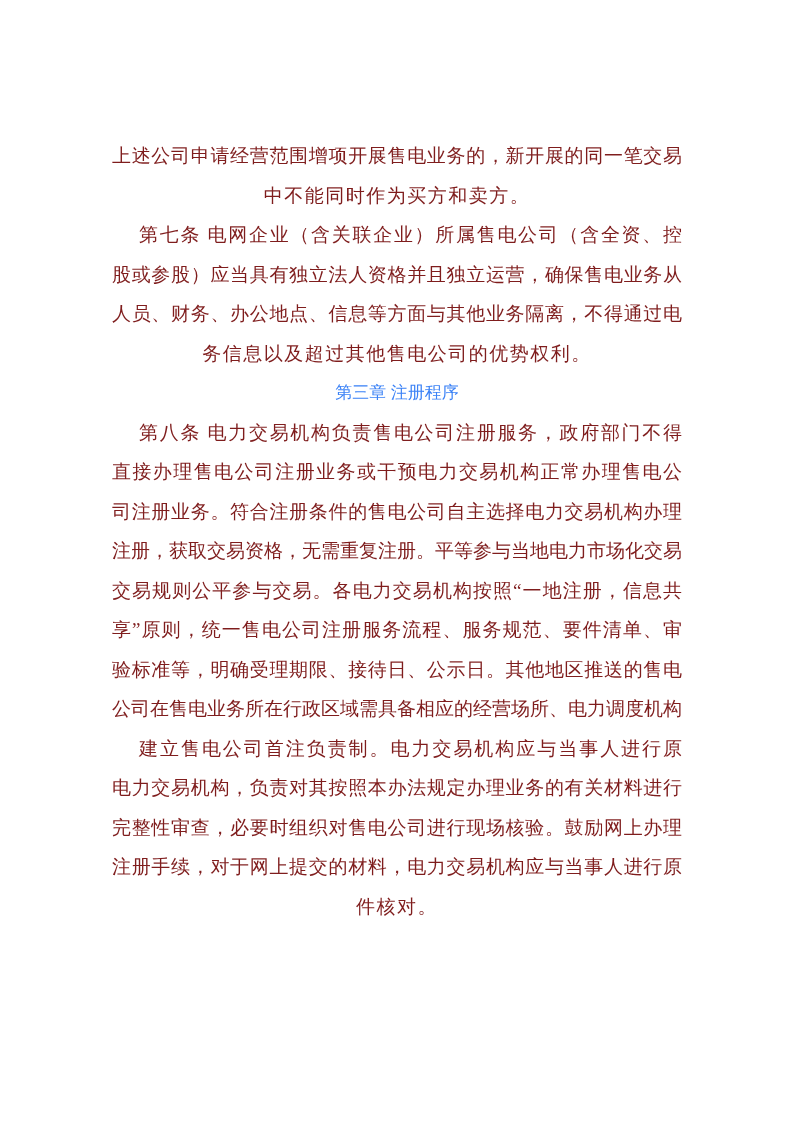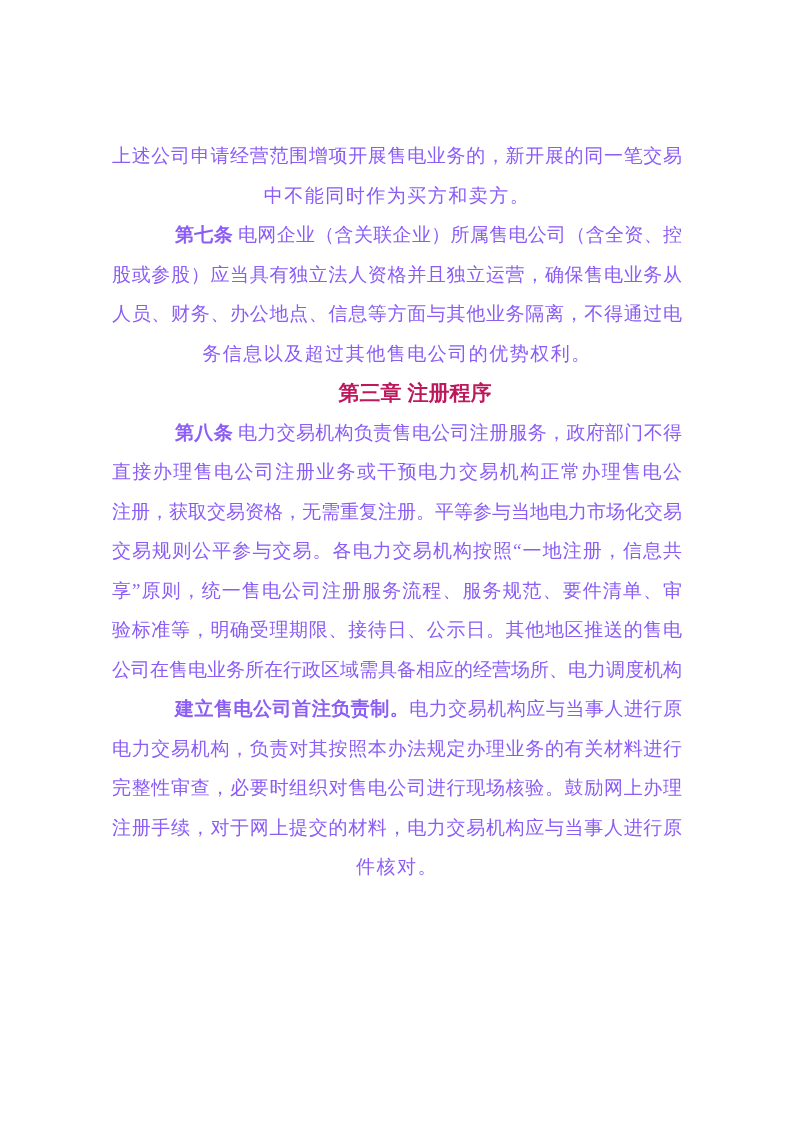--- a/index.html
+++ b/index.html
@@ -18,64 +18,64 @@
   .content {
     position: absolute;
     left: 112px;
     top: 136px;
     width: 570px;
   }
   .line {
     height: 39.5px;
     line-height: 39.5px;
     font-size: 19px;
-    color: #8b5cf6;
+    color: #7f1d1d;
     white-space: nowrap;
   }
   .line.align-justify {
     white-space: normal;
     text-align: justify;
     text-align-last: justify;
     text-justify: inter-character;
   }
   .line.align-left {
     text-align: center;
     letter-spacing: 1.5px;
   }
   .line.indent {
     padding-left: 27px;
   }
   .line.heading {
     font-family: "Liberation Sans", "DejaVu Sans", sans-serif;
     font-weight: bold;
-    font-size: 21px;
-    color: #be185d;
+    font-size: 17px;
+    color: #3b82f6;
     text-align: center;
     text-align-last: center;
     white-space: nowrap;
   }
   .bold {
-    font-weight: bold;
-    margin-left: 36px;
+    font-weight: normal;
   }
 </style>
 </head>
 <body>
 
 <div class="page">
   <div class="content" id="doc-content">
       <div class="line body align-justify"><span>上述公司申请经营范围增项开展售电业务的，新开展的同一笔交易</span></div>
       <div class="line body align-left"><span>中不能同时作为买方和卖方。</span></div>
       <div class="line body align-justify indent"><span class="bold">第七条</span><span> 电网企业（含关联企业）所属售电公司（含全资、控</span></div>
       <div class="line body align-justify"><span>股或参股）应当具有独立法人资格并且独立运营，确保售电业务从</span></div>
       <div class="line body align-justify"><span>人员、财务、办公地点、信息等方面与其他业务隔离，不得通过电</span></div>
       <div class="line body align-left"><span>务信息以及超过其他售电公司的优势权利。</span></div>
       <div class="line heading align-center"><span class="bold">第三章 注册程序</span></div>
       <div class="line body align-justify indent"><span class="bold">第八条</span><span> 电力交易机构负责售电公司注册服务，政府部门不得</span></div>
       <div class="line body align-justify"><span>直接办理售电公司注册业务或干预电力交易机构正常办理售电公</span></div>
+      <div class="line body align-justify"><span>司注册业务。符合注册条件的售电公司自主选择电力交易机构办理</span></div>
       <div class="line body align-justify"><span>注册，获取交易资格，无需重复注册。平等参与当地电力市场化交易</span></div>
       <div class="line body align-justify"><span>交易规则公平参与交易。各电力交易机构按照“一地注册，信息共</span></div>
       <div class="line body align-justify"><span>享”原则，统一售电公司注册服务流程、服务规范、要件清单、审</span></div>
       <div class="line body align-justify"><span>验标准等，明确受理期限、接待日、公示日。其他地区推送的售电</span></div>
       <div class="line body align-justify"><span>公司在售电业务所在行政区域需具备相应的经营场所、电力调度机构</span></div>
       <div class="line body align-justify indent"><span class="bold">建立售电公司首注负责制。</span><span>电力交易机构应与当事人进行原</span></div>
       <div class="line body align-justify"><span>电力交易机构，负责对其按照本办法规定办理业务的有关材料进行</span></div>
       <div class="line body align-justify"><span>完整性审查，必要时组织对售电公司进行现场核验。鼓励网上办理</span></div>
       <div class="line body align-justify"><span>注册手续，对于网上提交的材料，电力交易机构应与当事人进行原</span></div>
       <div class="line body align-left"><span>件核对。</span></div>

